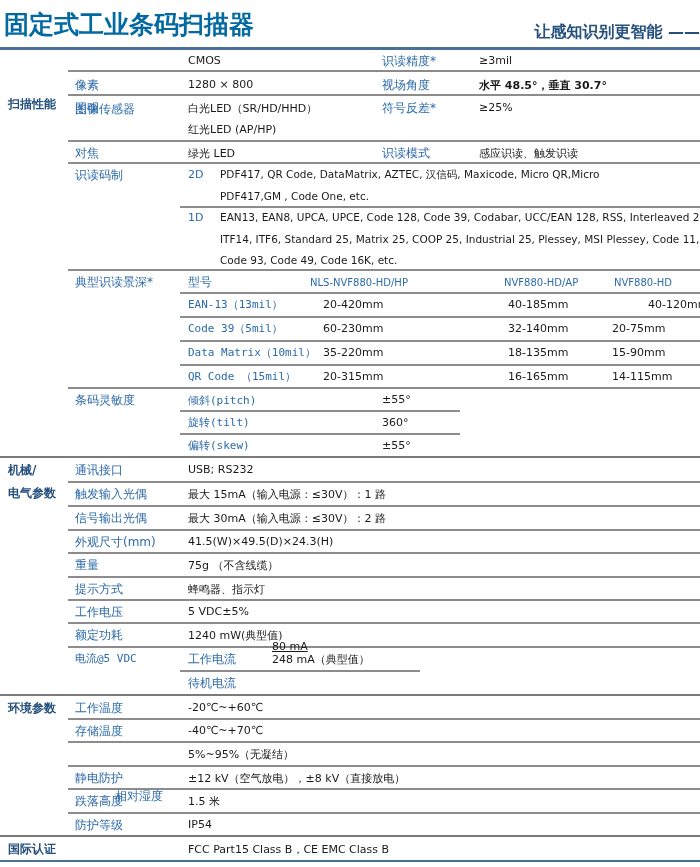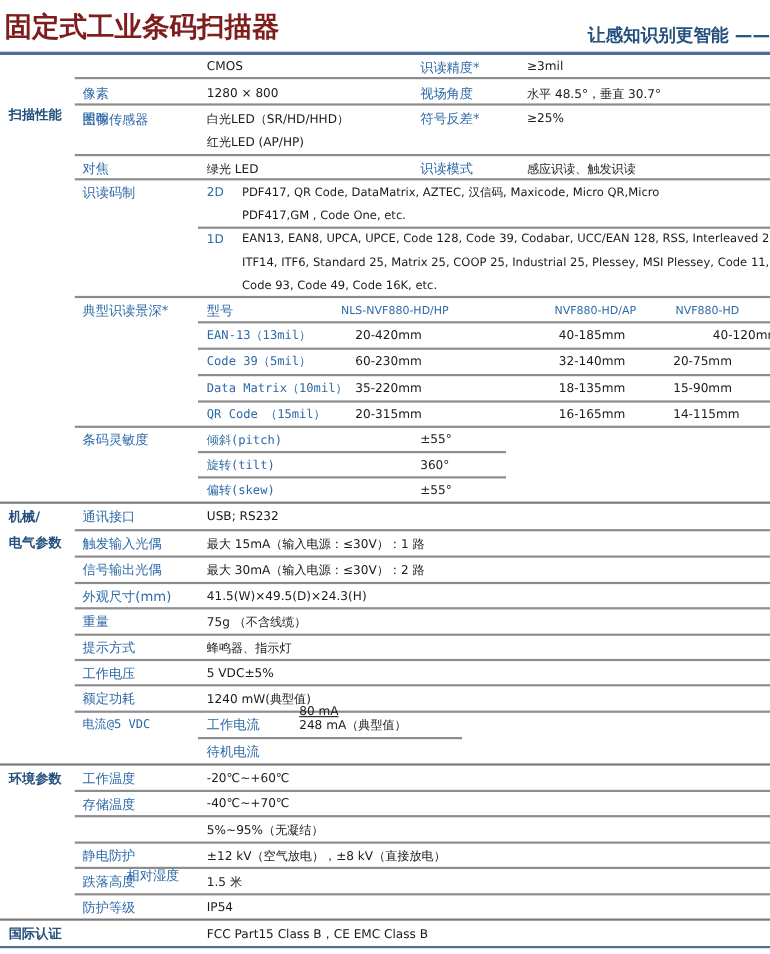--- a/index.html
+++ b/index.html
@@ -1,18 +1,18 @@
 <!DOCTYPE html>
 <html><head>
 <meta charset="utf-8">
 <style>
   html,body{margin:0;padding:0;background:#ffffff;}
   body{width:700px;height:867px;overflow:hidden;position:relative;
        font-family:"DejaVu Sans","Liberation Sans",sans-serif;color:#1a1a1a;}
-  .title{position:absolute;left:4px;top:8px;font-size:25px;font-weight:bold;color:#7f1d1d;letter-spacing:0px;}
+  .title{position:absolute;left:4px;top:8px;font-size:25px;font-weight:bold;color:#0369a1;letter-spacing:0px;}
   .slogan{position:absolute;right:0;top:22px;font-size:16px;font-weight:bold;color:#25507d;}
   .topline{position:absolute;left:0;right:0;top:47px;height:3px;background:#4b6f95;}
   .bottomline{position:absolute;left:0;right:0;top:860px;height:2px;background:#4b6f95;}
   .abs{position:absolute;white-space:nowrap;}
   .cat{font-size:12px;font-weight:bold;color:#25507d;}
   .lbl{font-size:12px;color:#2d6aa8;}
   .lbls{font-size:11px;color:#2d6aa8;font-family:"DejaVu Sans Mono","Liberation Mono",monospace;}
   .val{font-size:11px;color:#1a1a1a;}
   .vals{font-size:10.5px;color:#1a1a1a;}
   .hdr{font-size:10px;color:#2d6aa8;}
@@ -33,21 +33,21 @@
 
   <div class="abs lbl" style="left:75px;top:53px;margin-top:48px;">图像传感器</div>
   <div class="abs val" style="left:188px;top:54px;text-align:right;">CMOS</div>
   <div class="abs lbl" style="left:382px;top:53px;">识读精度*</div>
   <div class="abs val" style="left:479px;top:54px;">≥3mil</div>
   <div class="hl" style="left:68px;right:0;top:70px;"></div>
 
   <div class="abs lbl" style="left:75px;top:77px;">像素</div>
   <div class="abs val" style="left:188px;top:78px;">1280 × 800</div>
   <div class="abs lbl" style="left:382px;top:77px;">视场角度</div>
-  <div class="abs val" style="left:479px;top:78px;">水平 48.5°，垂直 30.7°</div>
+  <div class="abs val" style="left:479px;top:78px;font-weight:bold;">水平 48.5°，垂直 30.7°</div>
   <div class="hl" style="left:68px;right:0;top:94px;"></div>
 
   <div class="abs lbl" style="left:75px;top:100px;">照明</div>
   <div class="abs val" style="left:188px;top:101px;">白光LED（SR/HD/HHD）</div>
   <div class="abs val" style="left:188px;top:122px;">红光LED (AP/HP)</div>
   <div class="abs lbl" style="left:382px;top:100px;">符号反差*</div>
   <div class="abs val" style="left:479px;top:101px;">≥25%</div>
   <div class="hl" style="left:68px;right:0;top:140px;"></div>
 
   <div class="abs lbl" style="left:75px;top:145px;">对焦</div>

